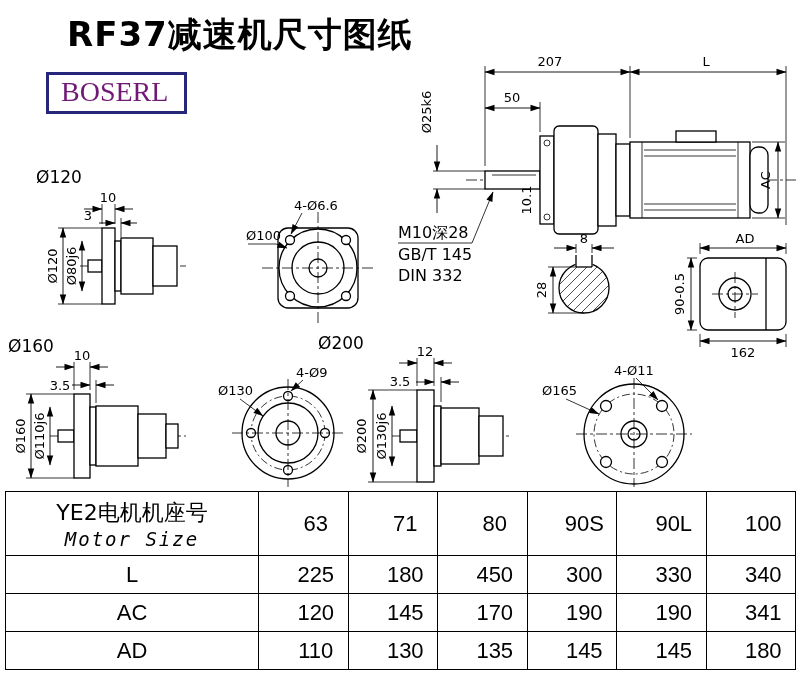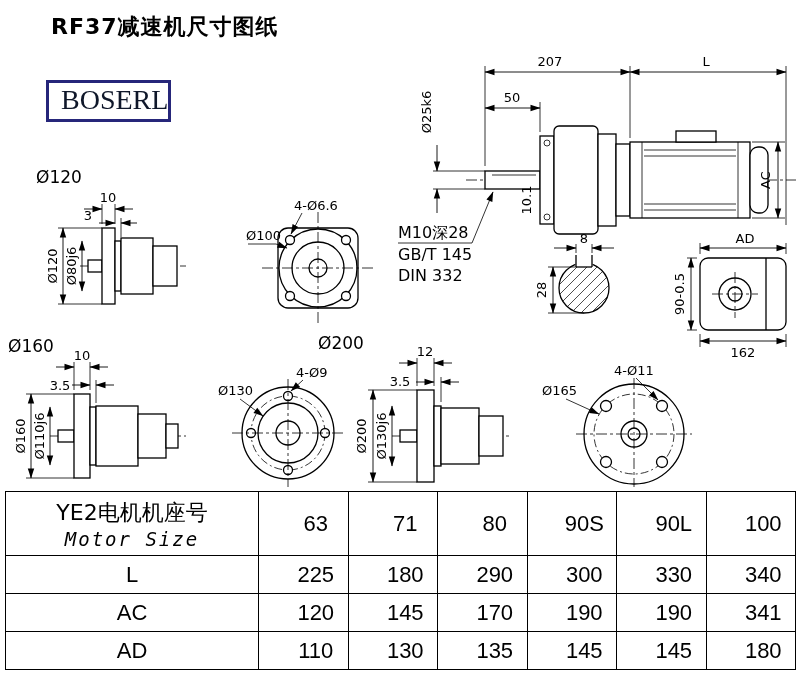--- a/index.html
+++ b/index.html
@@ -1,23 +1,23 @@
 <!DOCTYPE html>
 <html><head>
 <meta charset="utf-8">
 <style>
   * { margin:0; padding:0; box-sizing:border-box; }
   html,body { background:#fff; }
   body { width:800px; height:673px; font-family:"Liberation Sans", sans-serif; color:#000; }
   .page { position:relative; width:800px; height:673px; background:#fff; overflow:hidden; }
 
-  .title { position:absolute; left:51px; top:12px; font-size:22px; font-weight:bold;
+  .title { position:absolute; left:67px; top:12px; font-size:34px; font-weight:bold;
            font-family:"DejaVu Sans", sans-serif; letter-spacing:1px; }
-  .logo  { position:absolute; left:46px; top:80px; border:3px solid #26267a; color:#0f172a;
-           font-family:"Liberation Serif", serif; font-size:28px; padding:1px 0 3px 12px; }
+  .logo  { position:absolute; left:46px; top:72px; border:3px solid #26267a; color:#701a75;
+           font-family:"Liberation Serif", serif; font-size:28px; padding:1px 16px 3px 12px; }
 
   svg.drawings { position:absolute; left:0; top:0; }
 
   
   .ol { fill:#fff; stroke:#000; stroke-width:1.3; }
   .ln { stroke:#000; stroke-width:1.3; fill:none; }
   .tn { stroke:#000; stroke-width:0.8; fill:none; }
   .dl { stroke:#000; stroke-width:0.9; fill:none; }
   .ht { stroke:#000; stroke-width:0.7; fill:none; }
   .cl { stroke:#000; stroke-width:0.8; fill:none; stroke-dasharray:11 3 3 3; }
@@ -326,21 +326,21 @@
         <td class="num">71</td>
         <td class="num">80</td>
         <td class="num">90S</td>
         <td class="num">90L</td>
         <td class="num">100</td>
       </tr>
       <tr class="row">
         <th class="rlab">L</th>
         <td class="num">225</td>
         <td class="num">180</td>
-        <td class="num">290</td>
+        <td class="num">450</td>
         <td class="num">300</td>
         <td class="num">330</td>
         <td class="num">340</td>
       </tr>
       <tr class="row">
         <th class="rlab">AC</th>
         <td class="num">120</td>
         <td class="num">145</td>
         <td class="num">170</td>
         <td class="num">190</td>

